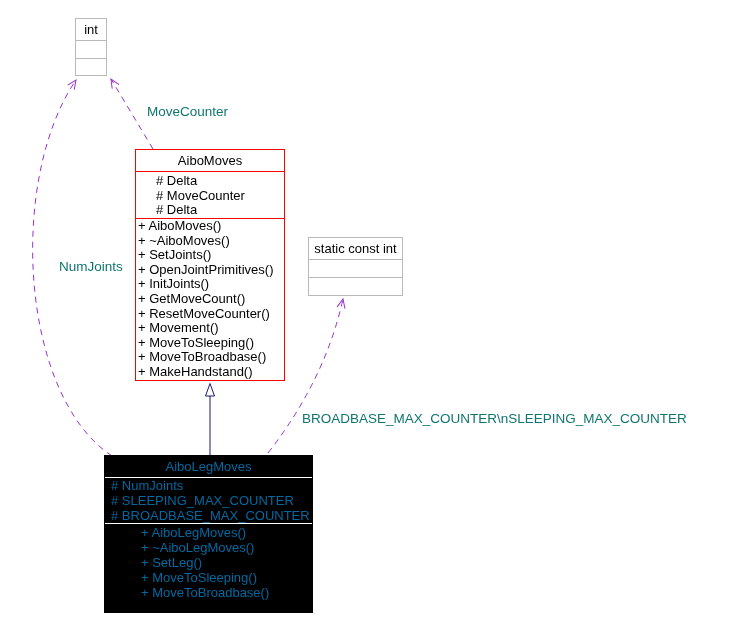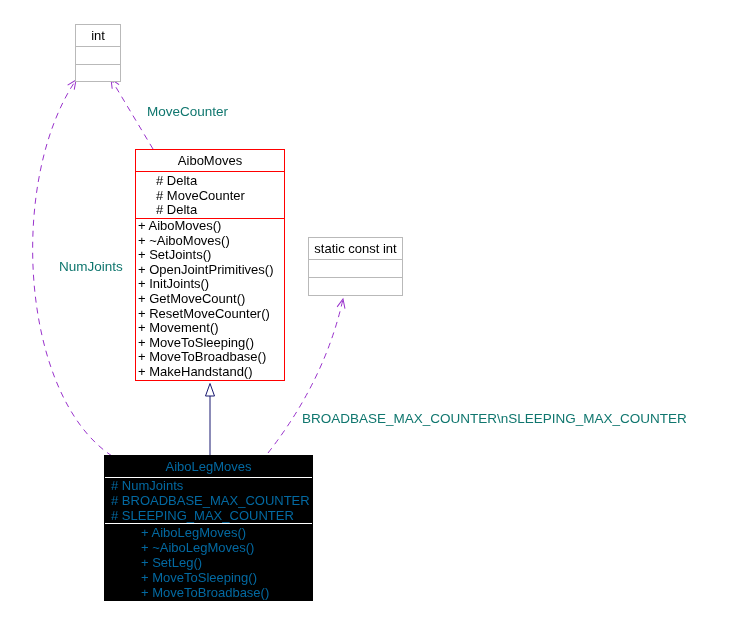--- a/index.html
+++ b/index.html
@@ -56,21 +56,21 @@
   .red-node .methods .row { line-height: 14.6px; }
   
   .dark-node {
     border: 1px solid #000000;
     background: #000000;
     color: #0369a1;
   }
   .dark-node .sect { border-top: 1px solid #ffffff; }
   .dark-node .attrs { padding: 0 0 0 6px; height: 45px; }
   .dark-node .attrs .row { line-height: 15px; }
-  .dark-node .methods { padding: 1px 0 0 36px; height: 75px; }
+  .dark-node .methods { padding: 1px 0 12px 36px; height: 75px; }
   .dark-node .methods .row { line-height: 15px; }
   
   .edge-label {
     position: absolute;
     white-space: nowrap;
     font-size: 13.5px;
     color: #0f766e;
   }
 </style>
 </head>
@@ -90,21 +90,21 @@
 
     <path d="M 112 456 C 20 395, 8 180, 76 80" fill="none" stroke-width="1" stroke-dasharray="6 5" marker-end="url(#open-purple)" stroke="#9932CC"></path>
 
     <path d="M 153 149 L 111 79" fill="none" stroke-width="1" stroke-dasharray="6 5" marker-end="url(#open-purple)" stroke="#9932CC"></path>
 
     <path d="M 268 453 Q 325 380, 343 299" fill="none" stroke-width="1" stroke-dasharray="6 5" marker-end="url(#open-purple)" stroke="#9932CC"></path>
 
     <path d="M 210 455 L 210 396" fill="none" stroke-width="1" marker-end="url(#hollow-triangle)" stroke="#191970"></path>
   </svg>
 
-  <div class="node plain" style="left:75px; top:24px; width:46px;">
+  <div class="node plain" style="left:75px; top:18px; width:32px;">
     <div class="title">int</div>
     <div class="sect empty-a"></div>
     <div class="sect empty-b"></div>
   </div>
 
   <div class="node red-node" style="left:135px; top:149px; width:150px;">
     <div class="title">AiboMoves</div>
     <div class="sect attrs">
       <div class="row"># Delta</div>
       <div class="row"># MoveCounter</div>
@@ -128,22 +128,22 @@
   <div class="node plain" style="left:308px; top:237px; width:95px;">
     <div class="title">static const int</div>
     <div class="sect empty-a"></div>
     <div class="sect empty-a"></div>
   </div>
 
   <div class="node dark-node" style="left:104px; top:455px; width:209px;">
     <div class="title">AiboLegMoves</div>
     <div class="sect attrs">
       <div class="row"># NumJoints</div>
+      <div class="row"># SLEEPING_MAX_COUNTER</div>
       <div class="row"># BROADBASE_MAX_COUNTER</div>
-      <div class="row"># SLEEPING_MAX_COUNTER</div>
     </div>
     <div class="sect methods">
       <div class="row">+ AiboLegMoves()</div>
       <div class="row">+ ~AiboLegMoves()</div>
       <div class="row">+ SetLeg()</div>
       <div class="row">+ MoveToSleeping()</div>
       <div class="row">+ MoveToBroadbase()</div>
     </div>
   </div>
 

